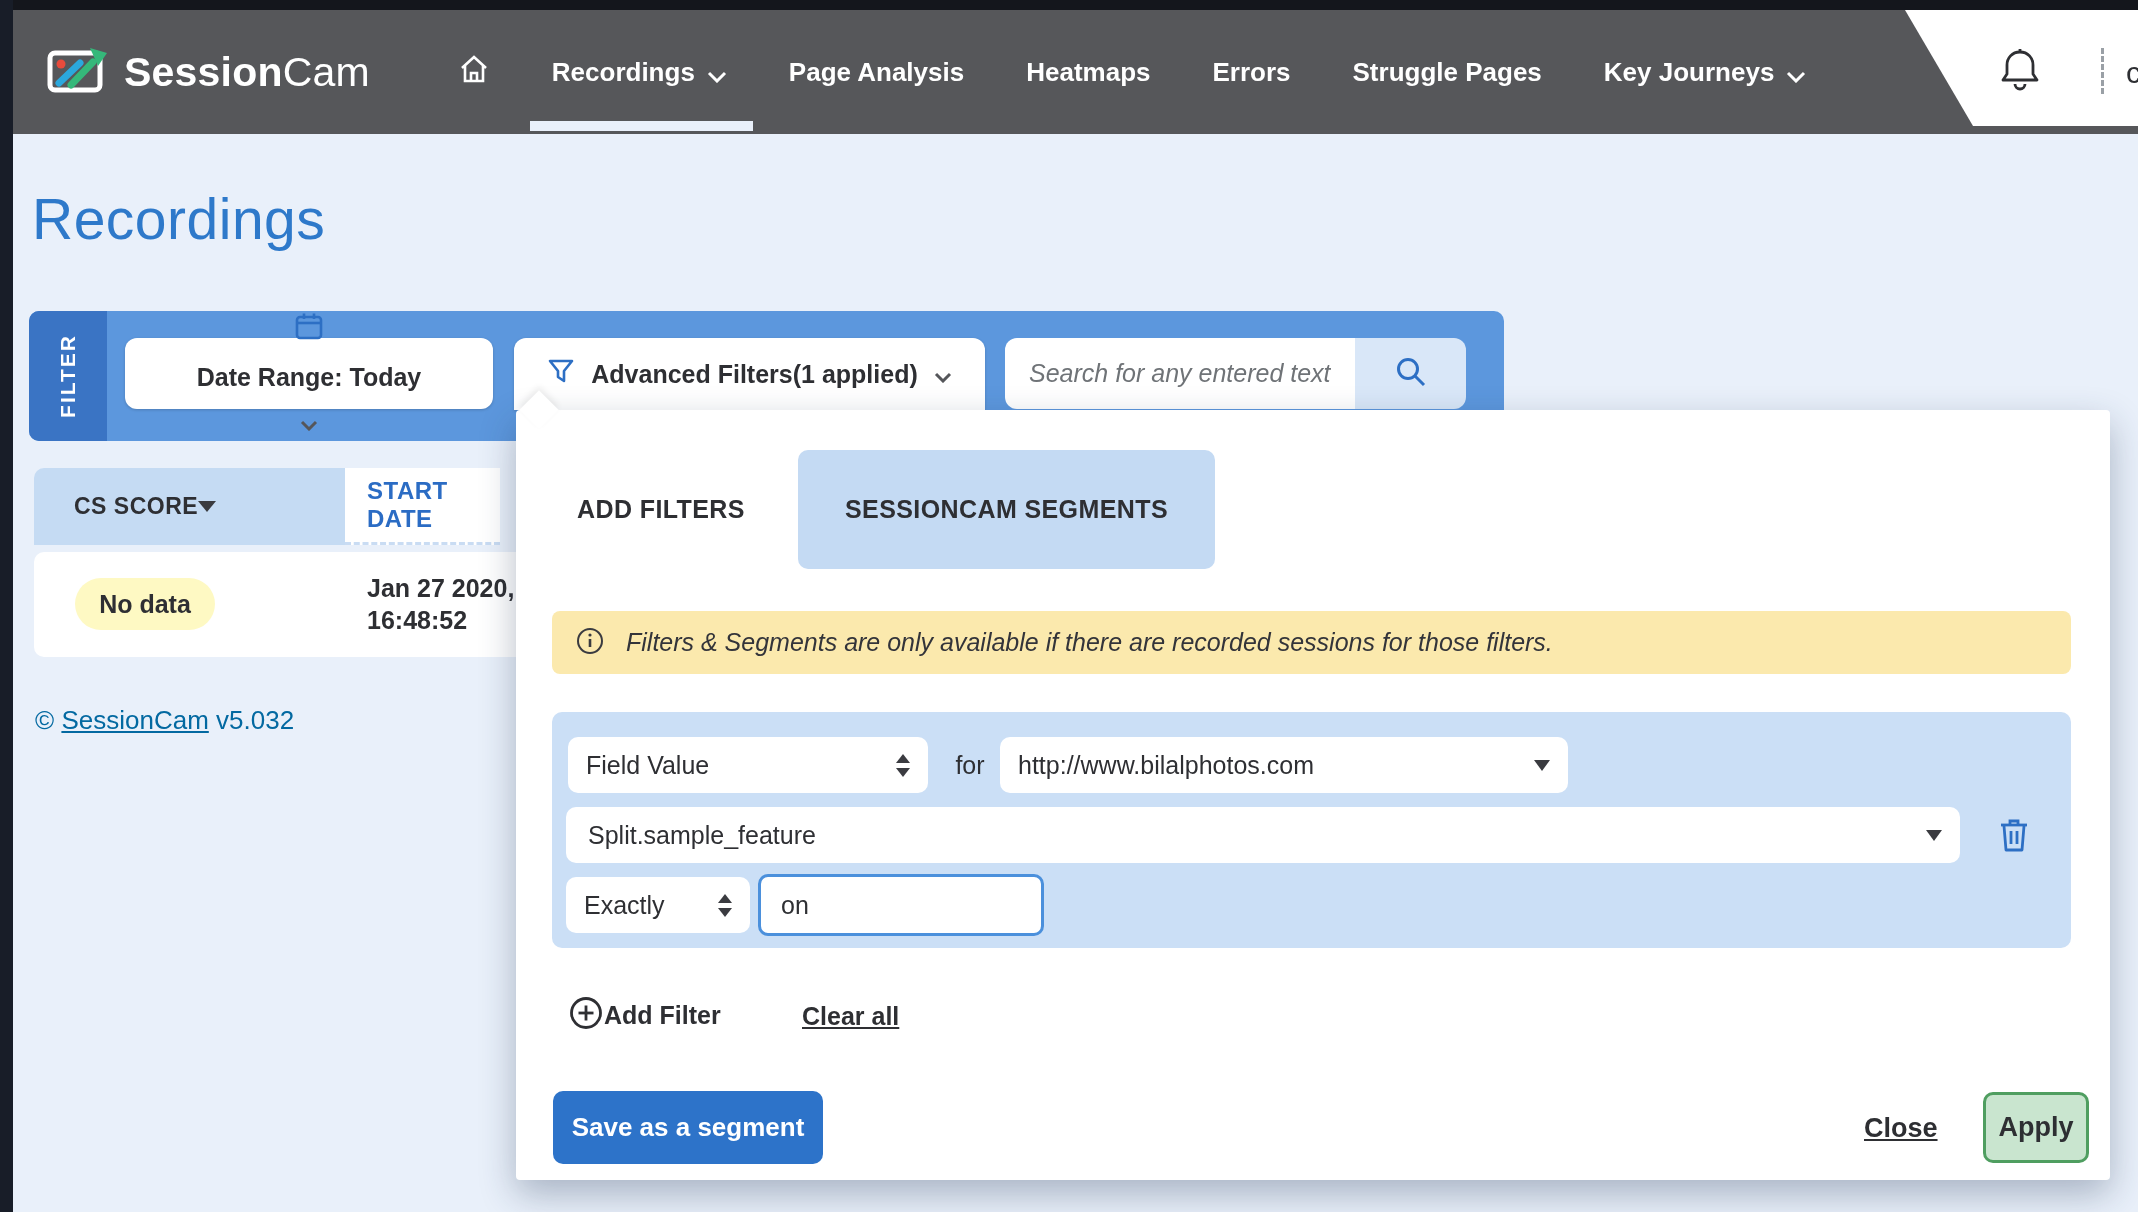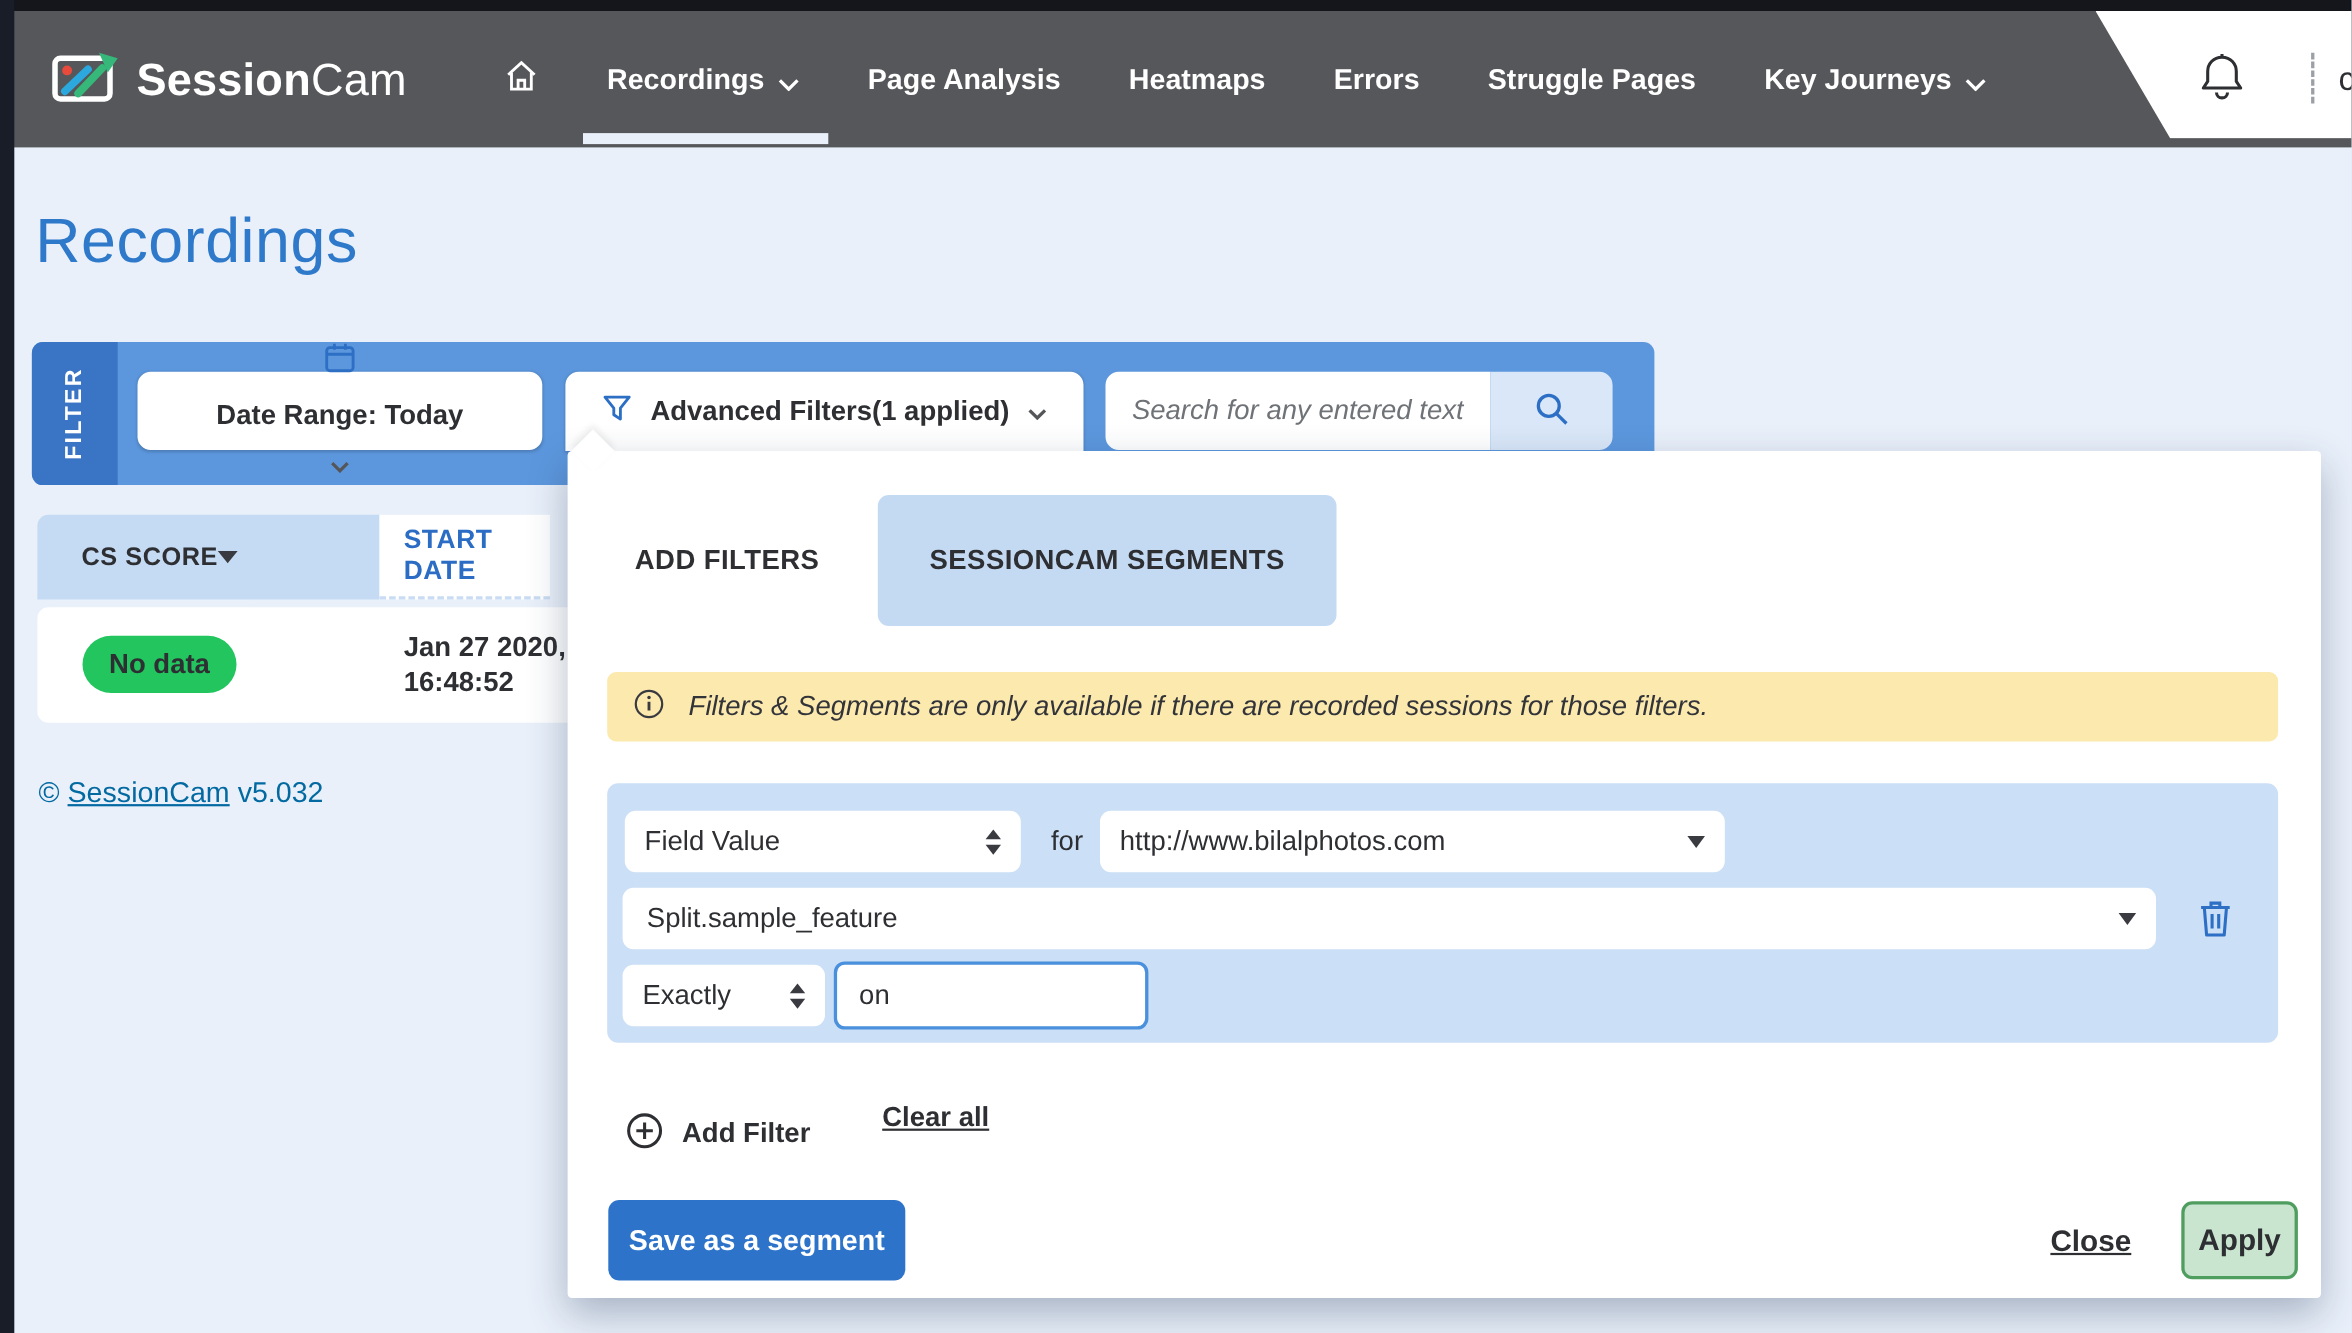--- a/index.html
+++ b/index.html
@@ -48,21 +48,21 @@
                 border-radius:0 12px 12px 0; display:flex; align-items:center; justify-content:center; cursor:pointer; }
 
   
   #th-cs { position:absolute; left:34px; top:468px; width:311px; height:77px; background:#c5dbf3; border-radius:10px 0 0 0;
            display:flex; align-items:center; gap:0; padding-left:40px; color:#2e2f33; font-size:23px; font-weight:700; letter-spacing:0.5px; cursor:pointer; }
   .tri-down { width:0; height:0; border-left:9px solid transparent; border-right:9px solid transparent; border-top:11px solid #3a3b40; }
   #th-start { position:absolute; left:345px; top:468px; width:155px; height:77px; background:#ffffff;
               border-bottom:3px dashed #c9dcf3; display:flex; align-items:center; padding-left:22px;
               color:#2b6cc4; font-size:24px; font-weight:700; letter-spacing:0.5px; cursor:pointer; overflow:hidden; }
   #row { position:absolute; left:34px; top:552px; width:482px; height:105px; background:#fff; border-radius:10px 0 0 10px; }
-  #pill { position:absolute; left:41px; top:26px; width:140px; height:52px; border-radius:26px; background:#22c55e;
+  #pill { position:absolute; left:41px; top:26px; width:140px; height:52px; border-radius:26px; background:#fef9c3;
           display:flex; align-items:center; justify-content:center; font-size:25px; font-weight:600; color:#2e2f33; }
   #date-cell { position:absolute; left:333px; top:20px; font-size:25px; font-weight:700; color:#2e2f33; line-height:32px; white-space:nowrap; }
 
   
   #footer { position:absolute; left:35px; top:705px; font-size:26px; color:#0369a1; }
   #footer .link { text-decoration:underline; cursor:pointer; }
 
   
   #panel-caret { position:absolute; left:525px; top:396px; width:28px; height:28px; background:#fff; transform:rotate(45deg);
                  z-index:11; box-shadow:-3px -3px 6px rgba(0,0,0,0.07); }
@@ -85,21 +85,21 @@
   .spin-dn { width:0; height:0; border-left:7px solid transparent; border-right:7px solid transparent; border-top:9px solid #3a3b40; }
   .dd-arrow { width:0; height:0; border-left:8px solid transparent; border-right:8px solid transparent; border-top:11px solid #3a3b40; }
   #sel-field { left:16px; top:25px; width:360px; height:56px; }
   #for-label { position:absolute; left:396px; top:25px; width:44px; height:56px; display:flex; align-items:center; justify-content:center; font-size:25px; color:#2e2f33; }
   #sel-site  { left:448px; top:25px; width:568px; height:56px; }
   #sel-split { left:14px; top:95px; width:1394px; height:56px; padding-left:22px; }
   #trash-btn { position:absolute; left:1438px; top:100px; width:48px; height:48px; display:flex; align-items:center; justify-content:center; cursor:pointer; background:none; border:none; }
   #sel-op    { left:14px; top:165px; width:184px; height:56px; }
   #value-input { position:absolute; left:206px; top:162px; width:286px; height:62px; background:#fff; border:3px solid #4b90dc;
                  border-radius:10px; padding:0 20px; font-size:25px; color:#2e2f33; outline:none; font-family:"Liberation Sans",sans-serif; }
-  #add-filter { left:52px; top:600px; display:flex; align-items:center; gap:16px; cursor:pointer;justify-content:space-between; }
+  #add-filter { left:52px; top:585px; display:flex; align-items:center; cursor:pointer;justify-content:space-between; }
   #add-filter .lbl { font-size:25px; font-weight:700; color:#2e2f33; }
   #clear-all { left:286px; top:592px; font-size:25px; font-weight:700; color:#2e2f33; text-decoration:underline; cursor:pointer; }
   #save-btn { left:37px; top:681px; width:270px; height:73px; background:#2d73c9; border:none; border-radius:10px;
               color:#fff; font-size:26px; font-weight:600; cursor:pointer; font-family:"Liberation Sans",sans-serif; }
   #close-link { left:1348px; top:703px; font-size:27px; font-weight:700; color:#2e2f33; text-decoration:underline; cursor:pointer; }
   #apply-btn { left:1467px; top:682px; width:106px; height:71px; background:#c9e5cf; border:3px solid #4f9e60; border-radius:10px;
                font-size:27px; font-weight:600; color:#2e2f33; cursor:pointer; font-family:"Liberation Sans",sans-serif; }
 </style>
 </head>
 <body>

